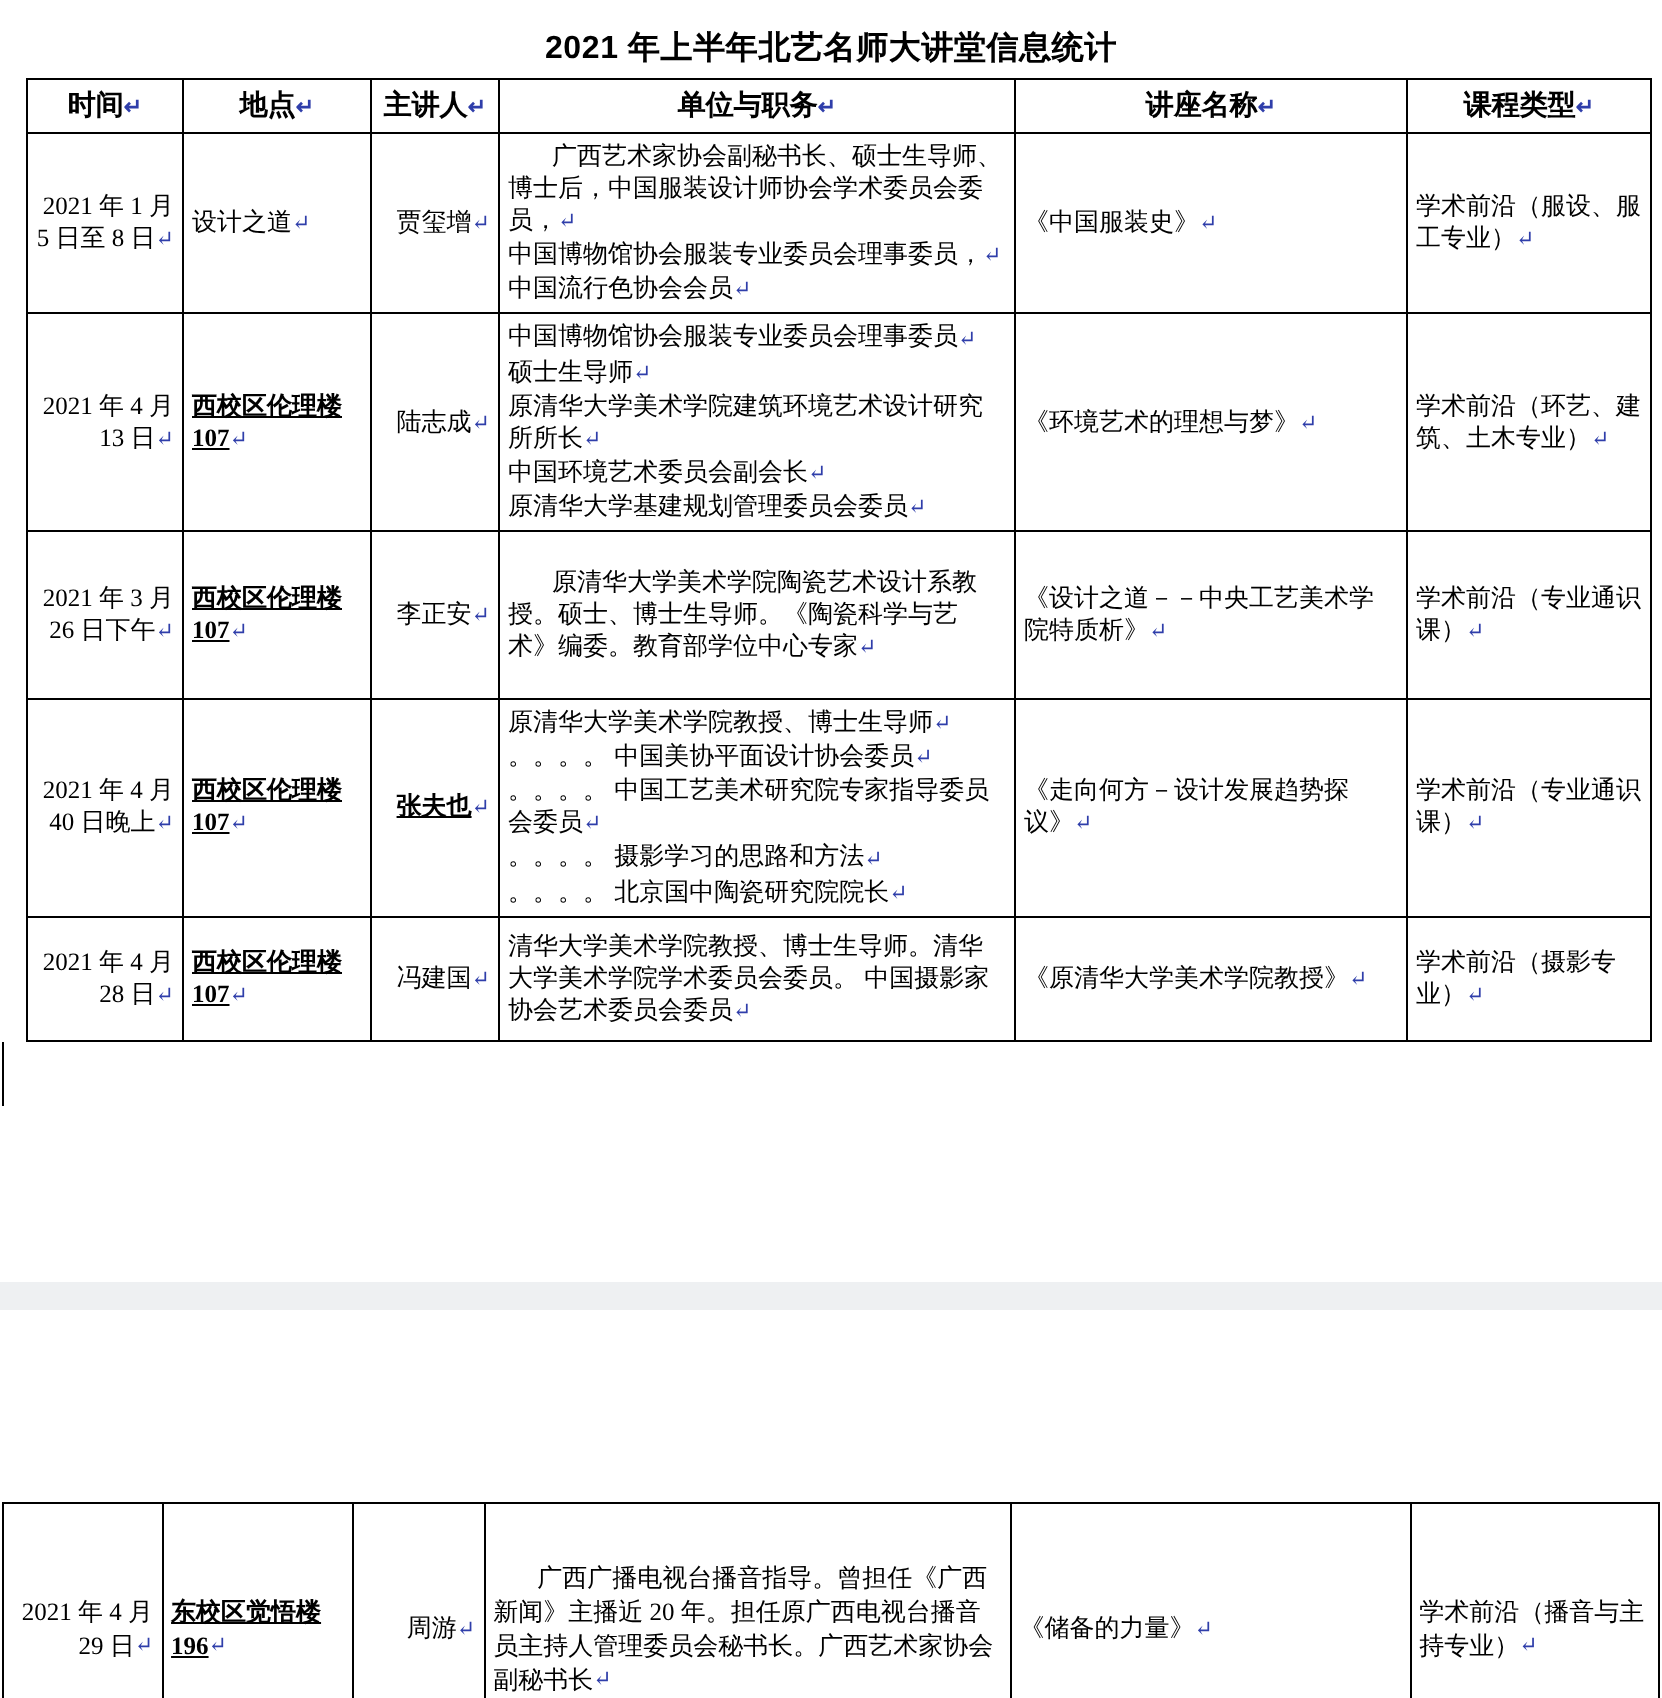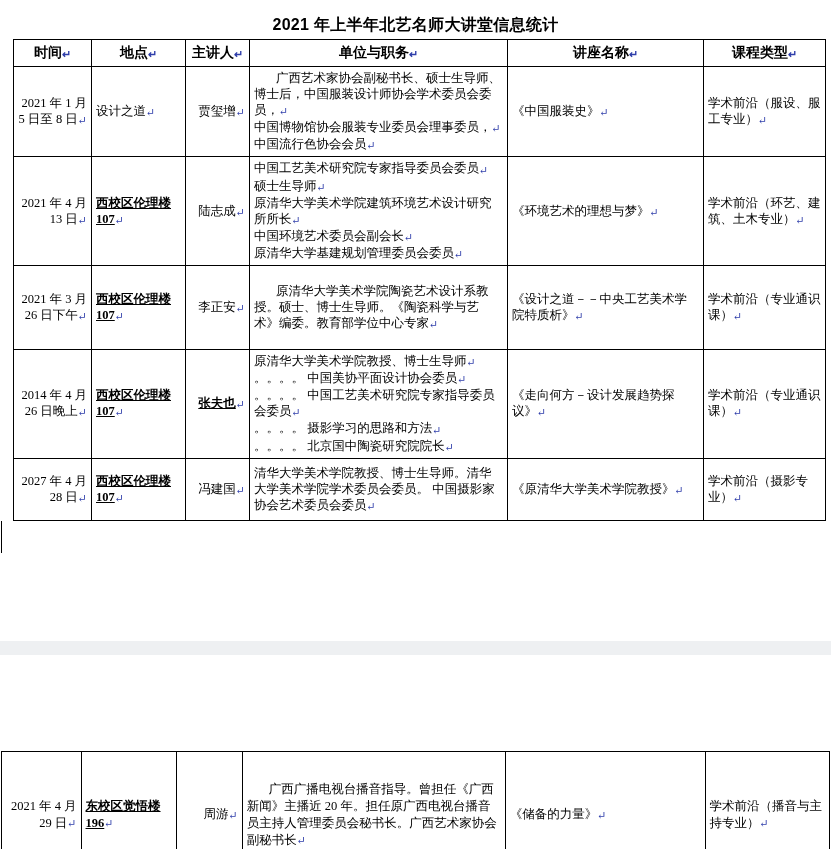--- a/index.html
+++ b/index.html
@@ -164,21 +164,21 @@
         </td>
         <td class="name"><span>《中国服装史》</span><span class="pmark"></span></td>
         <td class="type"><span>学术前沿（服设、服工专业）</span><span class="pmark"></span></td>
       </tr>
 
       <tr class="r2">
         <td class="time"><span>2021 年 4 月 13 日</span><span class="pmark"></span></td>
         <td class="place"><span class="ul">西校区伦理楼 107</span><span class="pmark"></span></td>
         <td class="person"><span>陆志成</span><span class="pmark"></span></td>
         <td class="unit">
-          <div><span>中国工艺美术研究院专家指导委员会委员</span><span class="pmark"></span></div>
+          <div><span>中国博物馆协会服装专业委员会理事委员</span><span class="pmark"></span></div>
           <div><span>硕士生导师</span><span class="pmark"></span></div>
           <div><span>原清华大学美术学院建筑环境艺术设计研究所所长</span><span class="pmark"></span></div>
           <div><span>中国环境艺术委员会副会长</span><span class="pmark"></span></div>
           <div><span>原清华大学基建规划管理委员会委员</span><span class="pmark"></span></div>
         </td>
         <td class="name"><span>《环境艺术的理想与梦》</span><span class="pmark"></span></td>
         <td class="type"><span>学术前沿（环艺、建筑、土木专业）</span><span class="pmark"></span></td>
       </tr>
 
       <tr class="r3">
@@ -186,36 +186,36 @@
         <td class="place"><span class="ul">西校区伦理楼 107</span><span class="pmark"></span></td>
         <td class="person"><span>李正安</span><span class="pmark"></span></td>
         <td class="unit">
           <div class="indent"><span>原清华大学美术学院陶瓷艺术设计系教授。硕士、博士生导师。《陶瓷科学与艺术》编委。教育部学位中心专家</span><span class="pmark"></span></div>
         </td>
         <td class="name"><span>《设计之道－－中央工艺美术学院特质析》</span><span class="pmark"></span></td>
         <td class="type"><span>学术前沿（专业通识课）</span><span class="pmark"></span></td>
       </tr>
 
       <tr class="r4">
-        <td class="time"><span>2014 年 4 月 26 日晚上</span><span class="pmark"></span></td>
+        <td class="time"><span>2021 年 4 月 40 日晚上</span><span class="pmark"></span></td>
         <td class="place"><span class="ul">西校区伦理楼 107</span><span class="pmark"></span></td>
         <td class="person"><span class="ul">张夫也</span><span class="pmark"></span></td>
         <td class="unit">
           <div><span>原清华大学美术学院教授、博士生导师</span><span class="pmark"></span></div>
           <div><span>。。。。 中国美协平面设计协会委员</span><span class="pmark"></span></div>
           <div><span>。。。。 中国工艺美术研究院专家指导委员会委员</span><span class="pmark"></span></div>
           <div><span>。。。。 摄影学习的思路和方法</span><span class="pmark"></span></div>
           <div><span>。。。。 北京国中陶瓷研究院院长</span><span class="pmark"></span></div>
         </td>
         <td class="name"><span>《走向何方－设计发展趋势探议》</span><span class="pmark"></span></td>
         <td class="type"><span>学术前沿（专业通识课）</span><span class="pmark"></span></td>
       </tr>
 
       <tr class="r5">
-        <td class="time"><span>2027 年 4 月 28 日</span><span class="pmark"></span></td>
+        <td class="time"><span>2021 年 4 月 28 日</span><span class="pmark"></span></td>
         <td class="place"><span class="ul">西校区伦理楼 107</span><span class="pmark"></span></td>
         <td class="person"><span>冯建国</span><span class="pmark"></span></td>
         <td class="unit">
           <div><span>清华大学美术学院教授、博士生导师。清华大学美术学院学术委员会委员。 中国摄影家协会艺术委员会委员</span><span class="pmark"></span></div>
         </td>
         <td class="name"><span>《原清华大学美术学院教授》</span><span class="pmark"></span></td>
         <td class="type"><span>学术前沿（摄影专业）</span><span class="pmark"></span></td>
       </tr>
     </tbody>
   </table>

